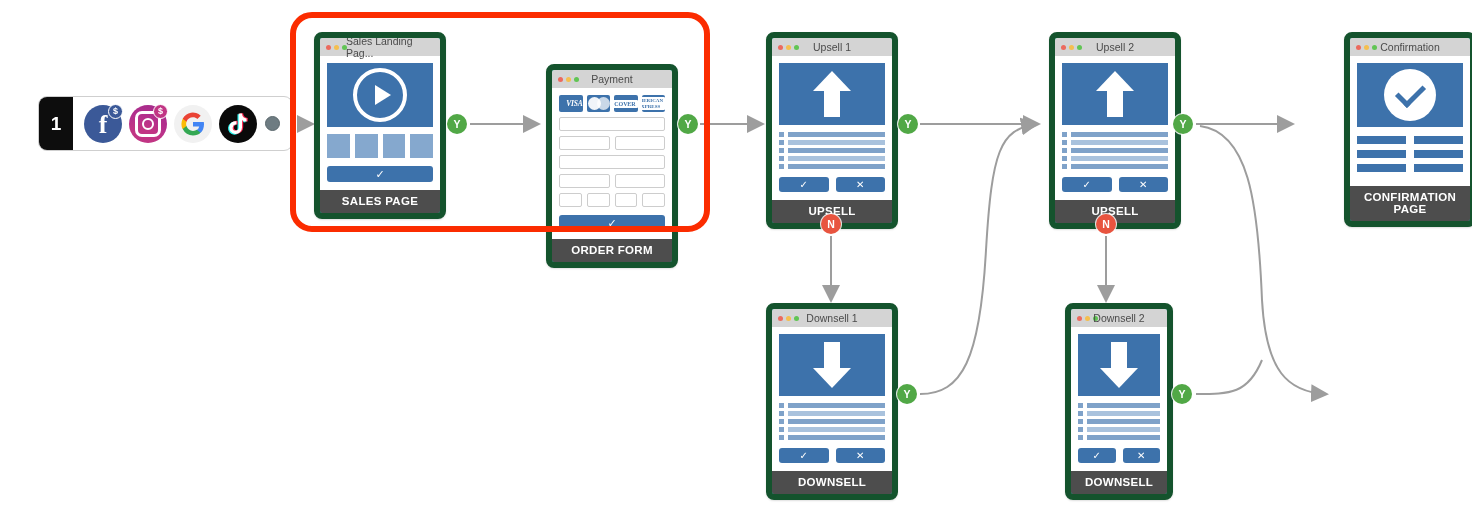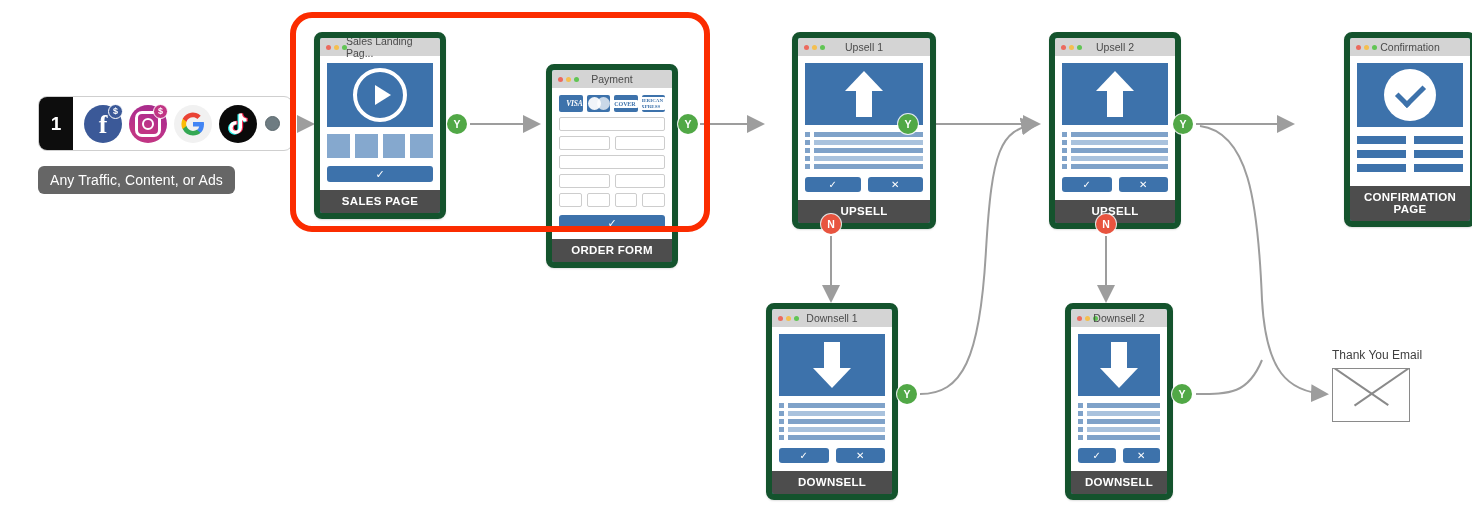--- a/index.html
+++ b/index.html
@@ -186,21 +186,20 @@
         <div class="soc soc-tt">
           <svg width="22" height="24" viewBox="0 0 22 24">
             <path d="M15 1.5h-3.3v14.1a3 3 0 1 1-2.3-2.9V9.2A6.4 6.4 0 1 0 15 15.6V8.3a7.6 7.6 0 0 0 4.5 1.4V6.4A4.6 4.6 0 0 1 15 1.5z" fill="#25f4ee" transform="translate(-1.2,0.7)"></path>
             <path d="M15 1.5h-3.3v14.1a3 3 0 1 1-2.3-2.9V9.2A6.4 6.4 0 1 0 15 15.6V8.3a7.6 7.6 0 0 0 4.5 1.4V6.4A4.6 4.6 0 0 1 15 1.5z" fill="#fe2c55" transform="translate(1.2,-0.3)"></path>
             <path d="M15 1.5h-3.3v14.1a3 3 0 1 1-2.3-2.9V9.2A6.4 6.4 0 1 0 15 15.6V8.3a7.6 7.6 0 0 0 4.5 1.4V6.4A4.6 4.6 0 0 1 15 1.5z" fill="#ffffff"></path>
           </svg>
         </div>
       </div>
       <div class="endpoint-dot"></div>
     </div>
-    <div class="traffic-label">Any Traffic, Content, or Ads</div>
   </div>
 
   <div class="node" style="left:314px;top:32px;width:132px;">
     <div class="win">
       <div class="win-bar">
         <span class="dots">
           <i class="dot d-r"></i>
           <i class="dot d-y"></i>
           <i class="dot d-g"></i>
         </span>
@@ -277,21 +276,21 @@
           </div>
         <div class="btn-blue">
             <span class="chk">✓</span>
           </div>
       </div>
       <div class="foot">ORDER FORM</div>
     </div>
   </div>
   <div class="badge y" style="left:678px;top:114px;">Y</div>
 
-  <div class="node" style="left:792px;top:32px;width:144px;">
+  <div class="node" style="left:766px;top:32px;width:132px;">
     <div class="win">
       <div class="win-bar">
         <span class="dots">
           <i class="dot d-r"></i>
           <i class="dot d-y"></i>
           <i class="dot d-g"></i>
         </span>
         <span class="win-title">Upsell 1</span>
       </div>
       <div class="win-body">
@@ -508,20 +507,16 @@
         <div class="btn-row">
           <div class="btn-sm">✓</div>
           <div class="btn-sm">✕</div>
         </div>
       </div>
       <div class="foot">DOWNSELL</div>
     </div>
   </div>
   <div class="badge y" style="left:1172px;top:384px;">Y</div>
 
-  <div class="email-wrap">
-    <div class="email-label">Thank You Email</div>
-    <div class="envelope"></div>
-  </div>
 
   <div class="redbox"></div>
 
 </div>
 
 </body></html>

